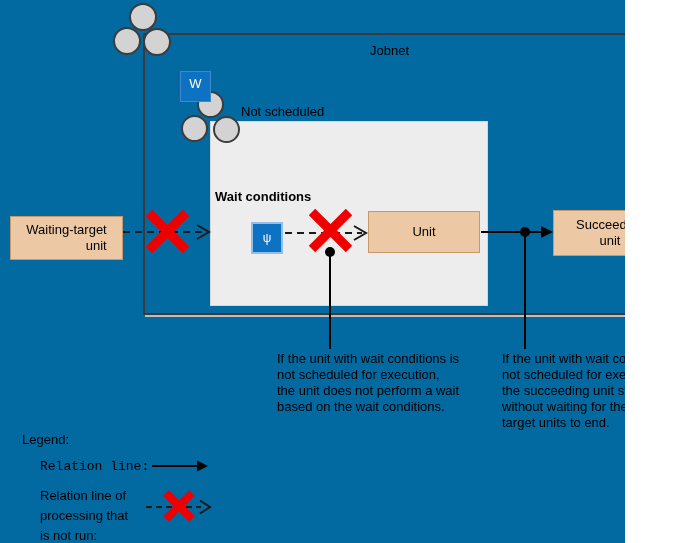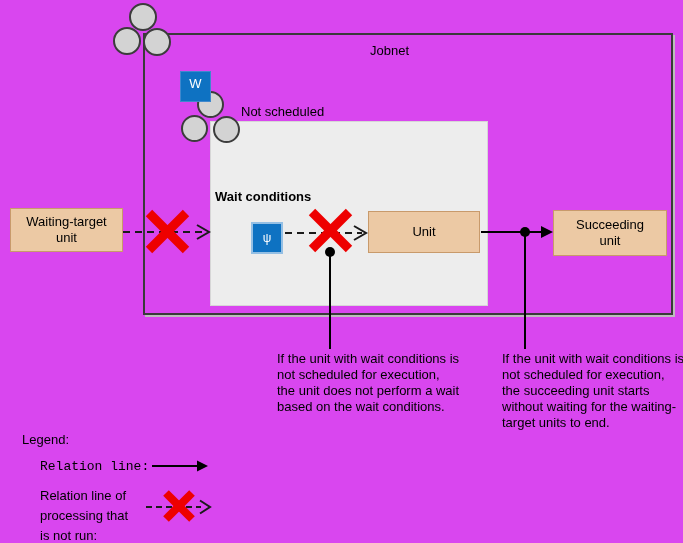--- a/index.html
+++ b/index.html
@@ -5,21 +5,21 @@
   :root{
     --unit-box-fill:#ECC9A4;
     --unit-box-border:#C89A6B;
     --wait-icon-blue:#0E72C2;
     --not-run-red:#EE0000;
     --container-gray:#EDEDED;
     --line-black:#1A1A1A;
   }
   *{margin:0;padding:0;box-sizing:border-box;}
   body{background:#fff;font-family:"Liberation Sans",sans-serif;color:#000;}
-  .canvas{position:relative;width:683px;height:543px;background:#d946ef;overflow:hidden;}
+  .canvas{position:relative;width:625px;height:543px;background:#0369a1;overflow:hidden;}
 
   .jobnet-rect{position:absolute;left:143px;top:33px;width:530px;height:282px;
     border:2px solid #3a3a3a;background:transparent;z-index:1;
     box-shadow:2px 2px 0 #bdbdbd;}
   .gray-box{position:absolute;left:210px;top:121px;width:278px;height:185px;
     background:var(--container-gray);border:1px solid #d6d6d6;z-index:1;}
 
   .label{position:absolute;font-size:13px;line-height:15px;white-space:pre-line;z-index:4;}
   .jobnet-label{left:370px;top:43px;}
   .not-scheduled{left:241px;top:104px;}
@@ -34,21 +34,21 @@
     color:#fff;font-size:13px;display:flex;align-items:center;justify-content:center;
     padding-bottom:6px;}
   .wait-icon{position:absolute;left:251px;top:222px;width:32px;height:32px;
     background:var(--wait-icon-blue);border:2px solid #94bfe4;z-index:3;
     color:#fff;font-size:12px;display:flex;align-items:center;justify-content:center;}
 
   .tan-box{position:absolute;background:var(--unit-box-fill);
     border:1px solid var(--unit-box-border);z-index:3;
     display:flex;align-items:center;justify-content:center;text-align:center;
     font-size:13px;line-height:16px;white-space:pre-line;}
-  .waiting-target{left:10px;top:208px;width:113px;height:44px;}
+  .waiting-target{left:10px;top:216px;width:113px;height:44px;text-align:right;}
   .unit-box{left:368px;top:211px;width:112px;height:42px;}
   .succeeding-box{left:553px;top:210px;width:114px;height:46px;}
 
   .overlay{position:absolute;left:0;top:0;width:683px;height:543px;z-index:5;pointer-events:none;}
 
   .note{position:absolute;font-size:13px;line-height:16px;white-space:pre-line;z-index:4;margin-left:40px;}
   .note-left{left:237px;top:351px;width:236px;}
   .note-right{left:462px;top:351px;width:218px;}
 
   .legend-title{left:22px;top:432px;}

